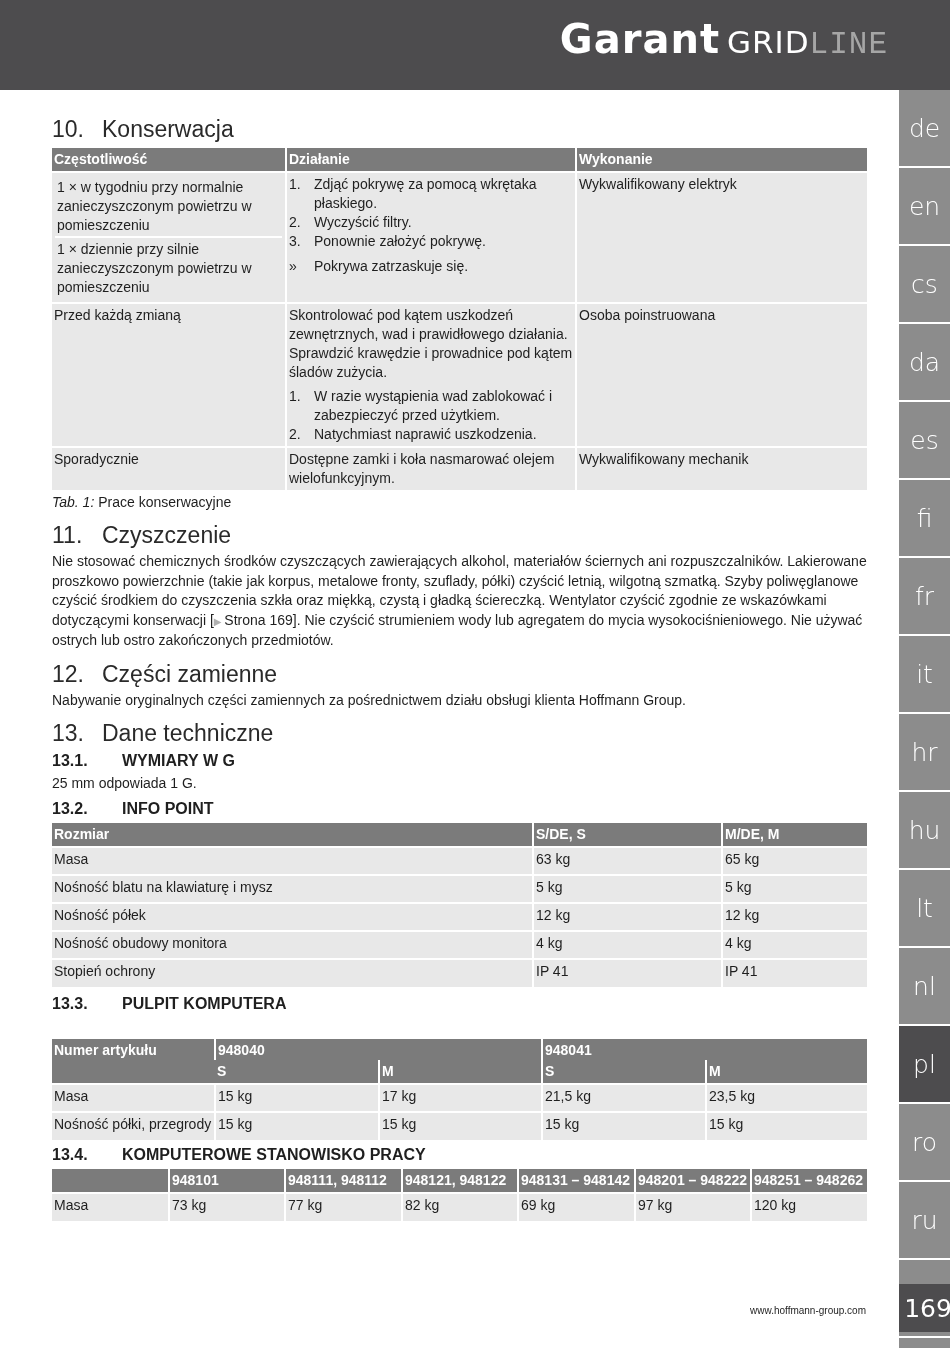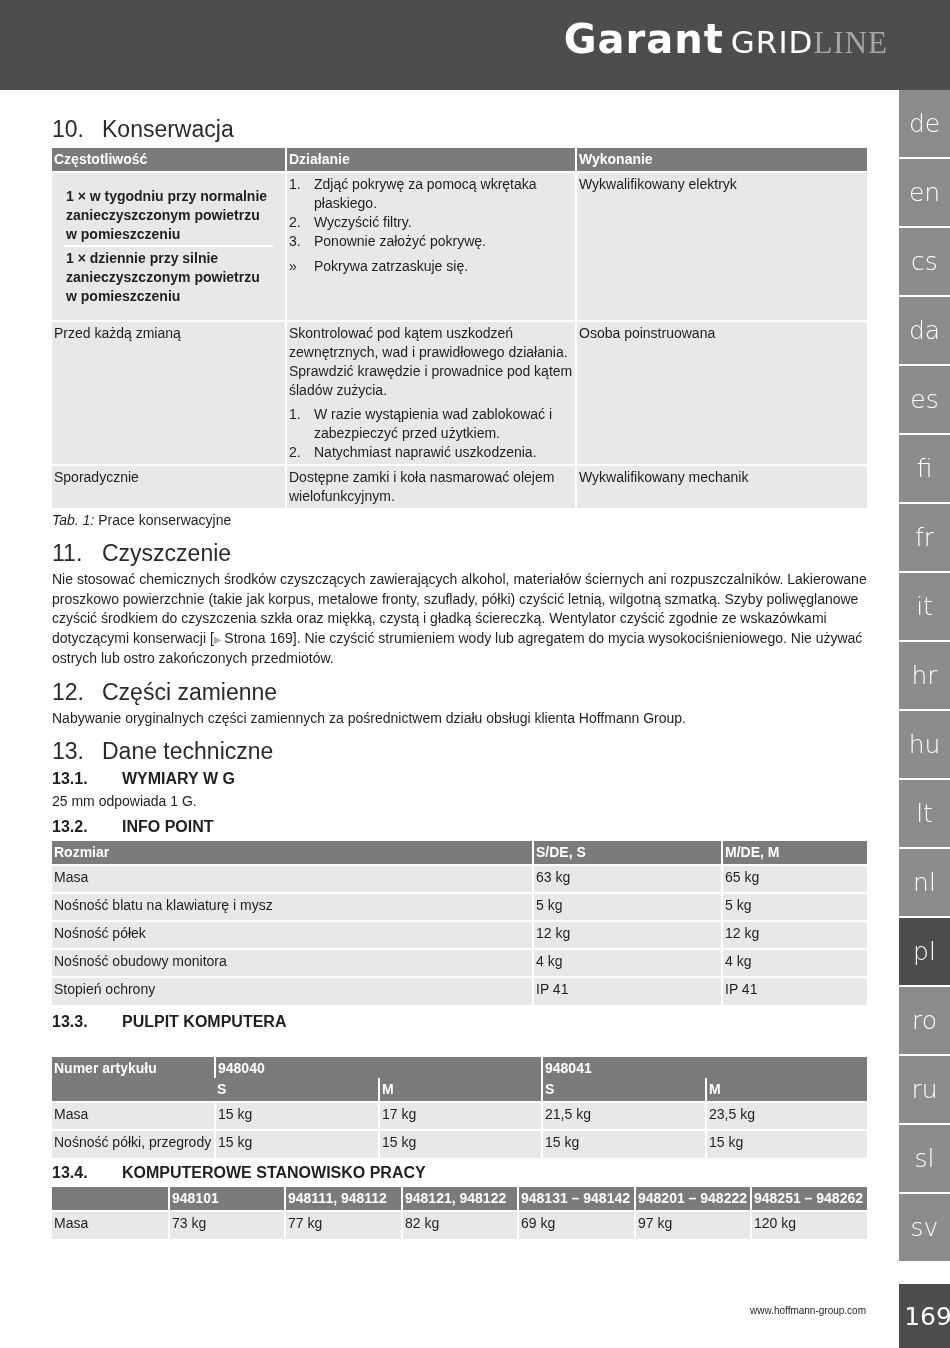--- a/index.html
+++ b/index.html
@@ -4,27 +4,27 @@
 <style>
   * { box-sizing: border-box; margin: 0; padding: 0; }
   html, body { width: 950px; height: 1348px; background: #ffffff; overflow: hidden; }
   body { position: relative; font-family: "Liberation Sans", sans-serif; color: #1f1f1f; font-size: 14px; }
 
   
   .topbar { position: absolute; left: 0; top: 0; width: 950px; height: 90px; background: #4d4c4e; }
   .logo { position: absolute; right: 62px; top: 16px; display: flex; align-items: baseline; }
   .logo-garant { font-family: "DejaVu Sans", sans-serif; font-weight: bold; font-size: 40px; color: #ffffff; letter-spacing: 1px; }
   .logo-grid { font-family: "DejaVu Sans", sans-serif; font-size: 31px; color: #ffffff; margin-left: 7px; letter-spacing: 1px; }
-  .logo-line { font-family: Liberation Serif, serif; font-size: 31px; color: #a6a6a6; letter-spacing: 1px; }
+  .logo-line { font-family: Liberation Mono, monospace; font-size: 31px; color: #a6a6a6; letter-spacing: 1px; }
 
   
   .lang-bar { position: absolute; left: 899px; top: 90px; width: 51px; }
-  .lang-tab { height: 67px; margin-bottom: 2px; background: #8c8c8c; color: #ffffff; font-size: 25px; font-family: "DejaVu Sans", sans-serif; font-weight: 300; display: flex; align-items: center; justify-content: center; }
+  .lang-tab { height: 76px; margin-bottom: 2px; background: #8c8c8c; color: #ffffff; font-size: 25px; font-family: "DejaVu Sans", sans-serif; font-weight: 300; display: flex; align-items: center; justify-content: center; }
   .lang-tab.active { background: #4d4c4e; }
-  .page-num { position: absolute; left: 899px; top: 1284px; width: 51px; height: 64px; background: #4d4c4e; color: #ffffff; font-size: 25px; font-family: "DejaVu Sans", sans-serif; display: flex; align-items: center; justify-content: center; padding-left: 7px; }
+  .page-num { position: absolute; left: 899px; top: 1284px; width: 51px; height: 48px; background: #4d4c4e; color: #ffffff; font-size: 25px; font-family: "DejaVu Sans", sans-serif; display: flex; align-items: center; justify-content: center; padding-left: 7px; }
 
   
   .content { position: absolute; left: 52px; top: 112px; width: 815px; }
   h1 { font-weight: normal; font-size: 23px; color: #2a2a2a; display: flex; line-height: 34px; }
   h1 .num { width: 50px; }
   h2 { font-weight: bold; font-size: 16px; color: #1f1f1f; display: flex; line-height: 22px; }
   h2 .num { width: 70px; }
   p { font-size: 14px; line-height: 19.5px; }
 
   table { border-collapse: collapse; width: 815px; font-size: 14px; }
@@ -86,21 +86,21 @@
         <col style="width:290px">
         <col>
       </colgroup>
     <tbody>
         <tr>
       <th>Częstotliwość</th>
       <th>Działanie</th>
       <th>Wykonanie</th>
     </tr>
     <tr>
-      <td style="padding:12px;font-weight:bold;">
+      <td style="padding:3px;">
         <div style="padding:2px 2px; height:60px;">1 × w tygodniu przy normalnie zanieczyszczonym powietrzu w pomieszczeniu</div>
         <div style="padding:2px 2px; border-top:2px solid #fff;">1 × dziennie przy silnie zanieczyszczonym powietrzu w pomieszczeniu</div>
       </td>
       <td>
         <ul class="steps" id="steps-r1">
               <li>
                 <span class="n">1.</span>
                 <span>Zdjąć pokrywę za pomocą wkrętaka płaskiego.</span>
               </li>
               <li>

